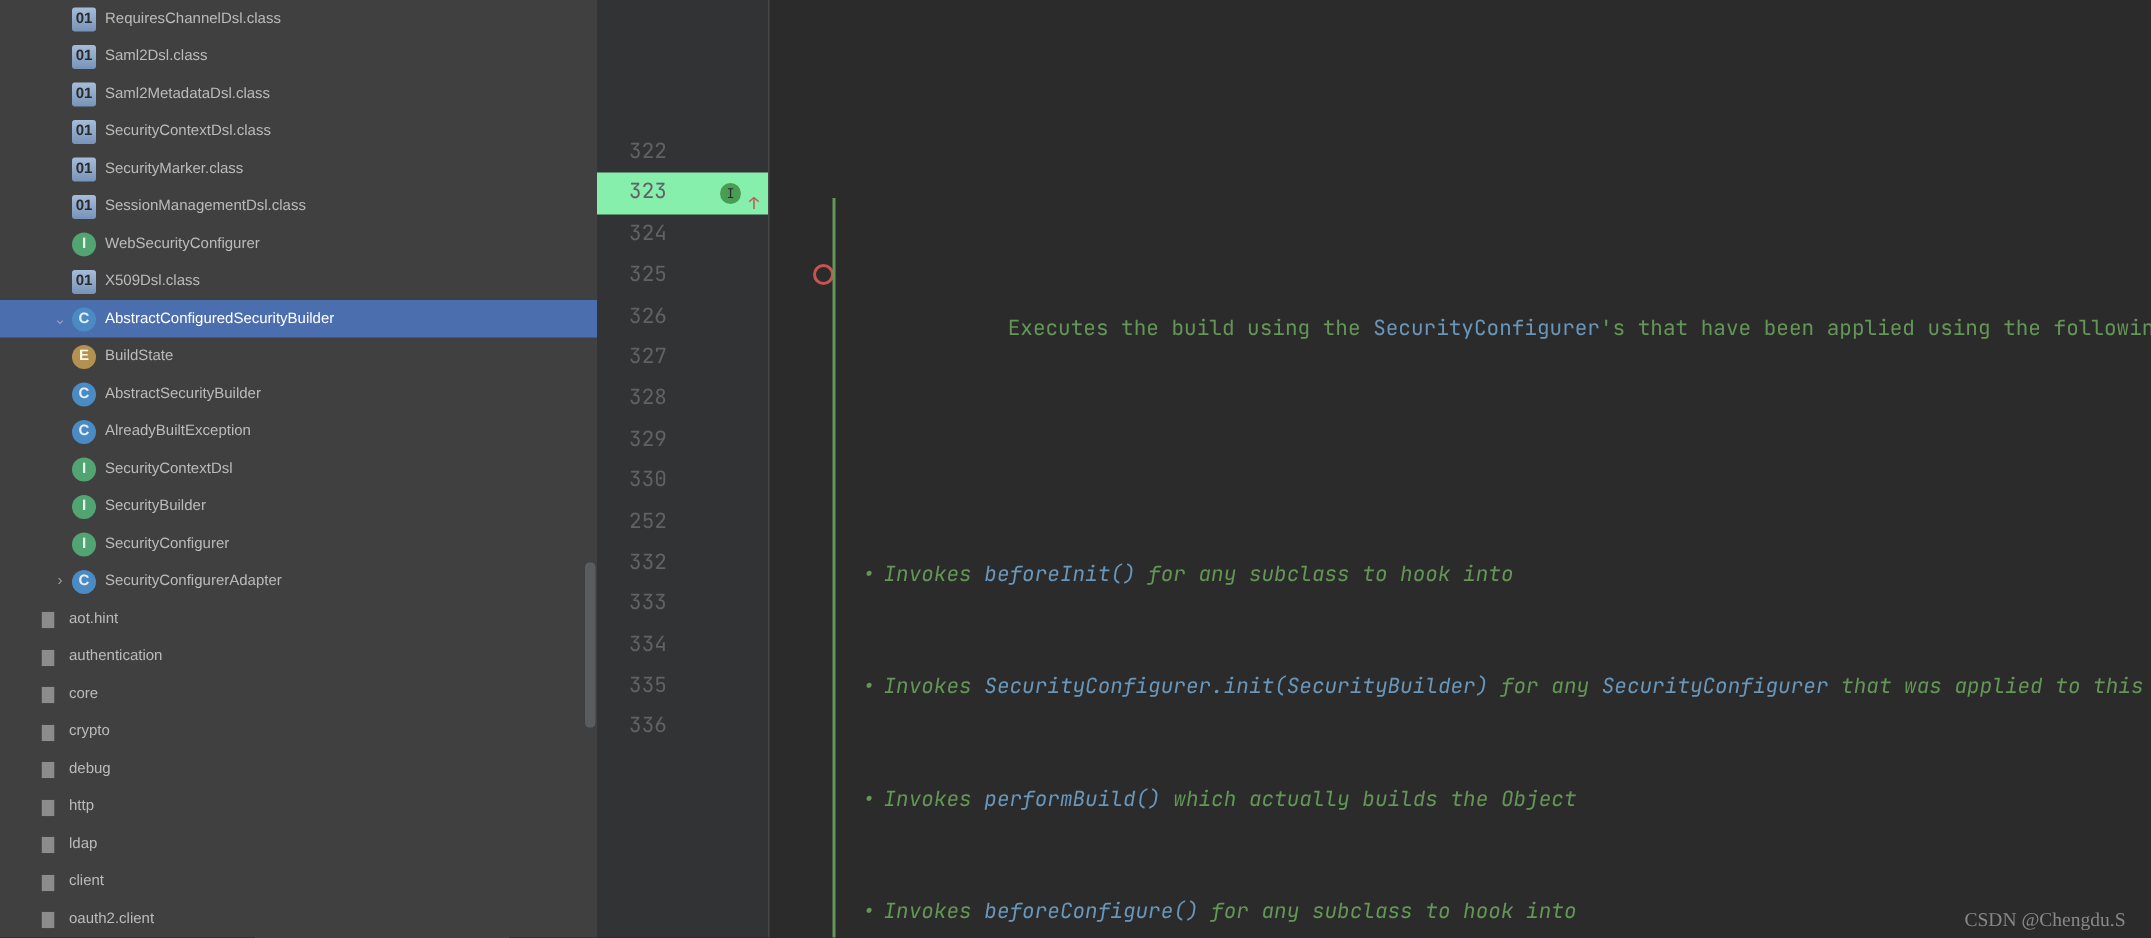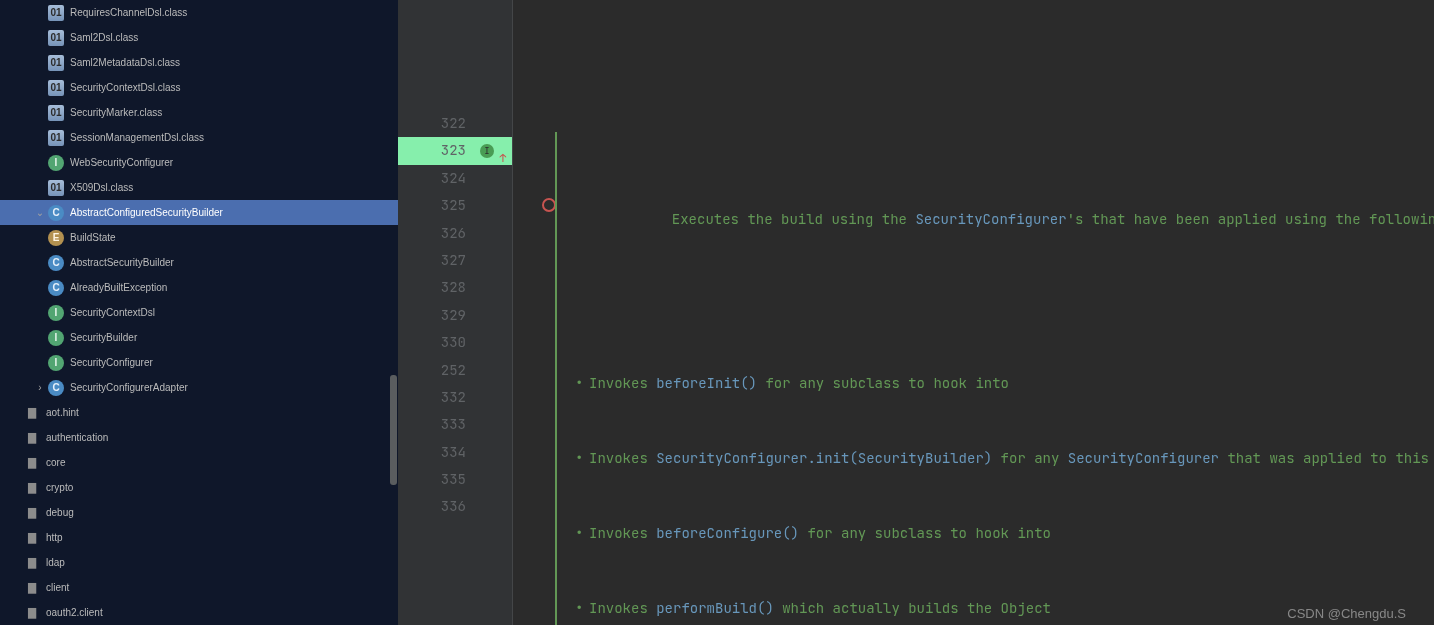--- a/index.html
+++ b/index.html
@@ -15,21 +15,21 @@
   }
   .root {
     display: flex;
     width: 100%;
     height: 100%;
   }
 
   
   .sidebar {
     width: 398px;
-    background: #0f172a;
+    background: #404040;
     overflow-y: auto;
     position: relative;
     scrollbar-width: thin;
   }
   .tree-item {
     display: flex;
     align-items: center;
     height: 25px;
     cursor: pointer;
     color: #bbbbbb;
@@ -81,23 +81,23 @@
     display: flex;
     font-family: "JetBrains Mono","Consolas","Courier New",monospace;
     font-size: 14px;
     line-height: 27.4px;
     position: relative;
   }
   .gutter {
     width: 115px;
     background: #313335;
     border-right: 1px solid #444648;
-    text-align: right;
+    text-align: center;
     color: #606366;
-    padding-top: 110px;
+    padding-top: 88px;
     position: relative;
   }
   .gutter .ln { padding-right: 46px; height:27.4px; position:relative; }
   .gutter .ln.hl { background:#86efac; }
   .gutter .marker-ov {
     position:absolute; right:18px; top:0; width:14px; height:14px;
     border-radius:50%; background:#499c54; color:#2b2b2b;
     font-size:9px; display:flex; align-items:center; justify-content:center;
     margin-top:7px;
   }
@@ -116,27 +116,27 @@
   }
   .doc {
     padding: 0 0 14px 42px;
     color:#629755;
     max-width: 820px;
     line-height: 25px;
   }
   .doc .bar { border-left: 2px solid #629755; padding-left: 14px; }
   .doc code.ref { color:#6897bb; font-family:inherit; }
   .doc ul { margin-left: 4px; list-style:none; }
-  .doc li { position:relative; padding-left:14px; }
+  .doc li { position:relative; padding-left:14px;font-style:italic; }
   .doc li::before { content:"•"; position:absolute; left:0; color:#629755; }
   .watermark {
     position: absolute;
-    right: 28px; bottom: 4px;
+    right: 17px; bottom: 4px;
     color: #bdbdbd; opacity: 0.63;
-    font-family: Liberation Sans, sans-serif; font-size: 13px;
+    font-family: Liberation Serif, serif; font-size: 13px;
     pointer-events: none;
   }
 </style>
 </head>
 <body>
 
 <div class="root">
 
   <div class="sidebar">
 
@@ -286,22 +286,22 @@
     <div class="code">
       
       <div class="doc">
         <div class="bar">
           <div>
             <span>Executes the build using the </span><code class="ref">SecurityConfigurer</code><span>'s that have been applied using the following steps:</span>
           </div>
           <ul style="margin-top:14px">
             <li><span>Invokes </span><code class="ref">beforeInit()</code><span> for any subclass to hook into</span></li>
             <li><span>Invokes </span><code class="ref">SecurityConfigurer.init(SecurityBuilder)</code><span> for any </span><code class="ref">SecurityConfigurer</code><span> that was applied to this builder.</span></li>
+            <li><span>Invokes </span><code class="ref">performBuild()</code><span> which actually builds the Object</span></li>
             <li><span>Invokes </span><code class="ref">beforeConfigure()</code><span> for any subclass to hook into</span></li>
-            <li><span>Invokes </span><code class="ref">performBuild()</code><span> which actually builds the Object</span></li>
           </ul>
         </div>
       </div>
       
     </div>
 
   </div>
 </div>
 
 <div class="watermark">CSDN @Chengdu.S</div>

